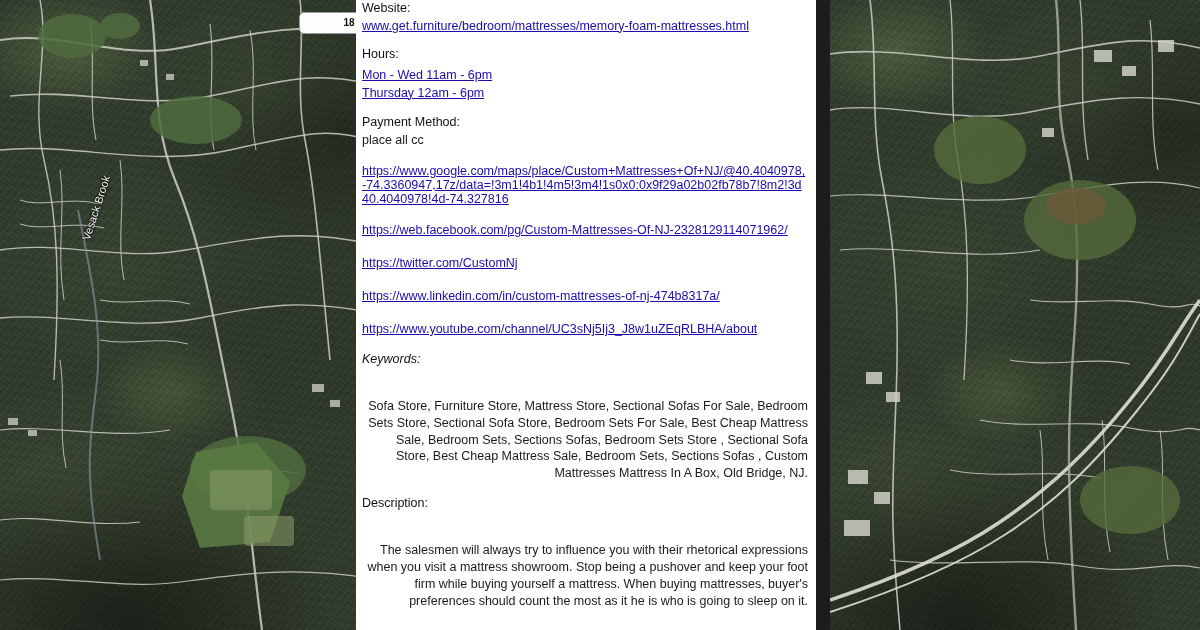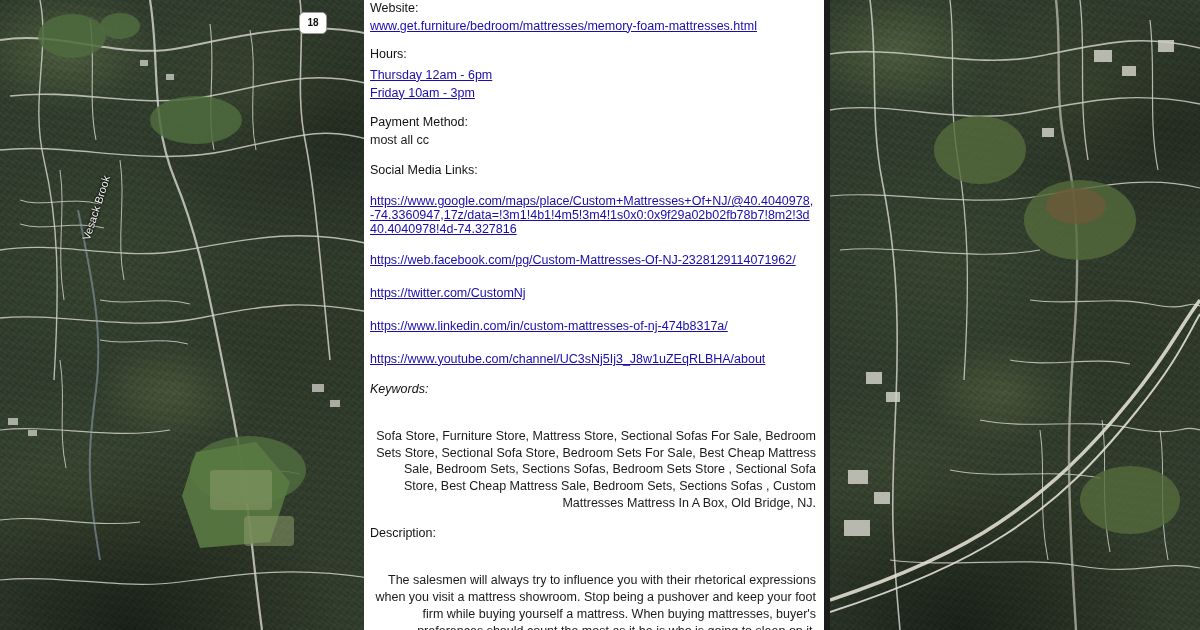--- a/index.html
+++ b/index.html
@@ -79,26 +79,27 @@
     width: 26px;
     height: 20px;
     border-radius: 5px;
     background: #fdfdfd;
     border: 1px solid #9a9a9a;
     color: #111;
     font-size: 10px;
     line-height: 20px;
     text-align: center;
     font-weight: bold;
+    padding-left: 36px;
   }
 
   
   .content {
     position: absolute;
-    left: 364px;
+    left: 356px;
     top: 0;
     width: 460px;
     height: 630px;
     background: #ffffff;
     overflow: hidden;
     color: #1a1a1a;
     font-size: 12.5px;
     line-height: 1.35;
     padding: 0 8px 0 6px;
     box-sizing: border-box;
@@ -205,32 +206,31 @@
     <div class="content-inner">
 
       <div class="blk-tight">
         <div class="lbl">Website:</div>
         <a class="link">www.get.furniture/bedroom/mattresses/memory-foam-mattresses.html</a>
       </div>
 
       <div class="blk">
         <div class="lbl" style="margin-bottom:4px;">Hours:</div>
         <div class="hours-list">
+          <a>Mon - Wed 11am - 6pm</a>
           <a>Thursday 12am - 6pm</a>
-          <a>Friday 10am - 3pm</a>
         </div>
       </div>
 
       <div class="blk">
         <div class="lbl">Payment Method:</div>
-        <div class="plain">most all cc</div>
+        <div class="plain">place all cc</div>
       </div>
 
       <div>
-        <div class="lbl" style="margin-bottom:14px;">Social Media Links:</div>
         <div class="social-list">
           <a class="link maps-link" style="display:block;line-height:1.1;">https://www.google.com/maps/place/Custom+Mattresses+Of+NJ/@40.4040978,-74.3360947,17z/data=!3m1!4b1!4m5!3m4!1s0x0:0x9f29a02b02fb78b7!8m2!3d40.4040978!4d-74.327816</a>
           <a class="link">https://web.facebook.com/pg/Custom-Mattresses-Of-NJ-2328129114071962/</a>
           <a class="link">https://twitter.com/CustomNj</a>
           <a class="link">https://www.linkedin.com/in/custom-mattresses-of-nj-474b8317a/</a>
           <a class="link">https://www.youtube.com/channel/UC3sNj5Ij3_J8w1uZEqRLBHA/about</a>
         </div>
       </div>
 
       <div>

